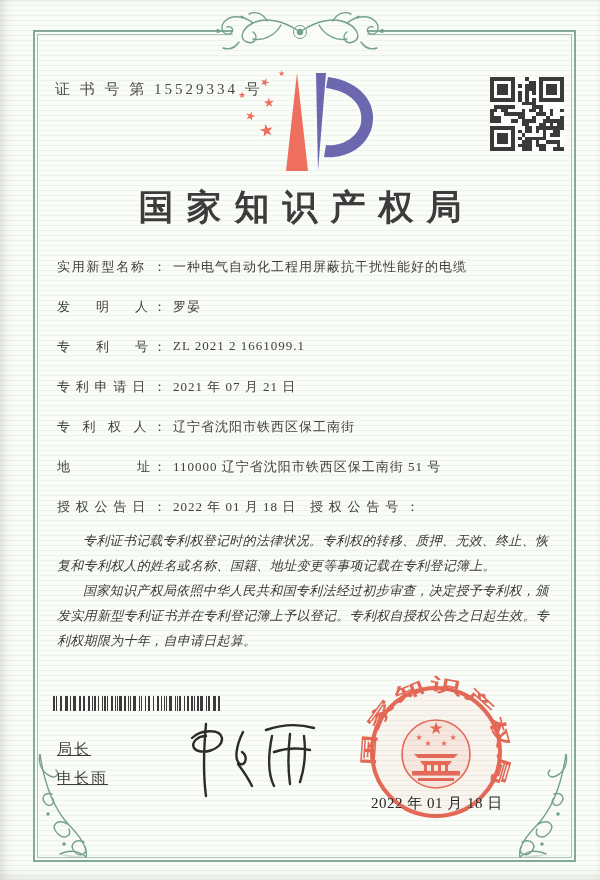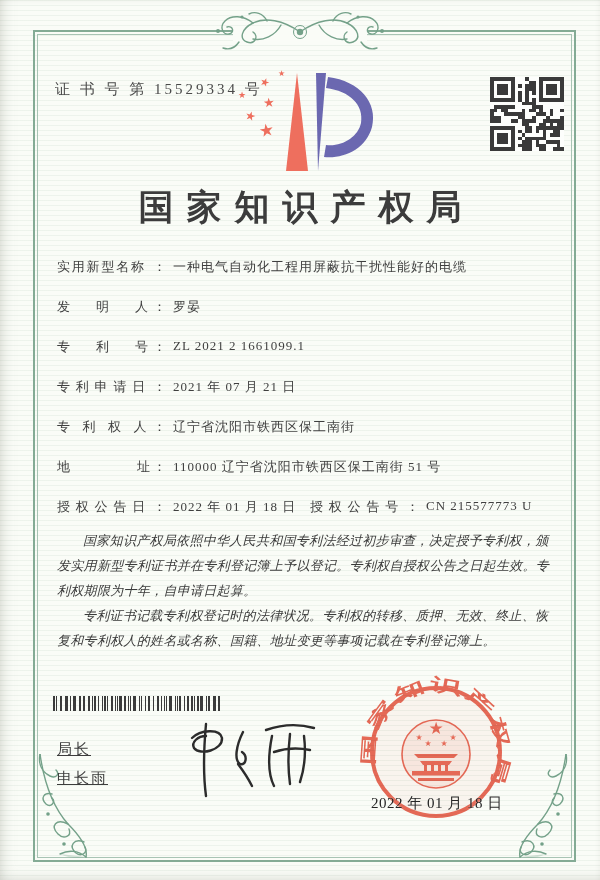--- a/index.html
+++ b/index.html
@@ -409,28 +409,27 @@
     </div>
     <div class="frow">
       <span class="pairL">
         <span class="flabel ls5">授权公告日</span>
           <span class="colon">：</span>
         <span class="fvalue">2022 年 01 月 18 日</span>
       </span>
       <span class="pairR">
         <span class="flabel ls5">授权公告号</span>
           <span class="colon">：</span>
-        <span class="fvalue">CN 215577773 U</span>
       </span>
     </div>
   </div>
 
   <div class="paras">
+    <p>专利证书记载专利权登记时的法律状况。专利权的转移、质押、无效、终止、恢复和专利权人的姓名或名称、国籍、地址变更等事项记载在专利登记簿上。</p>
     <p>国家知识产权局依照中华人民共和国专利法经过初步审查，决定授予专利权，颁发实用新型专利证书并在专利登记簿上予以登记。专利权自授权公告之日起生效。专利权期限为十年，自申请日起算。</p>
-    <p>专利证书记载专利权登记时的法律状况。专利权的转移、质押、无效、终止、恢复和专利权人的姓名或名称、国籍、地址变更等事项记载在专利登记簿上。</p>
   </div>
 
   <div class="barcode" id="barcode">
       <i style="width: 2px;"></i>
       <i style="width: 1px; margin-left: 1px;"></i>
       <i style="width: 2px; margin-left: 3px;"></i>
       <i style="width: 3px; margin-left: 3px;"></i>
       <i style="width: 1px; margin-left: 2px;"></i>
       <i style="width: 3px; margin-left: 2px;"></i>
       <i style="width: 2px; margin-left: 3px;"></i>

